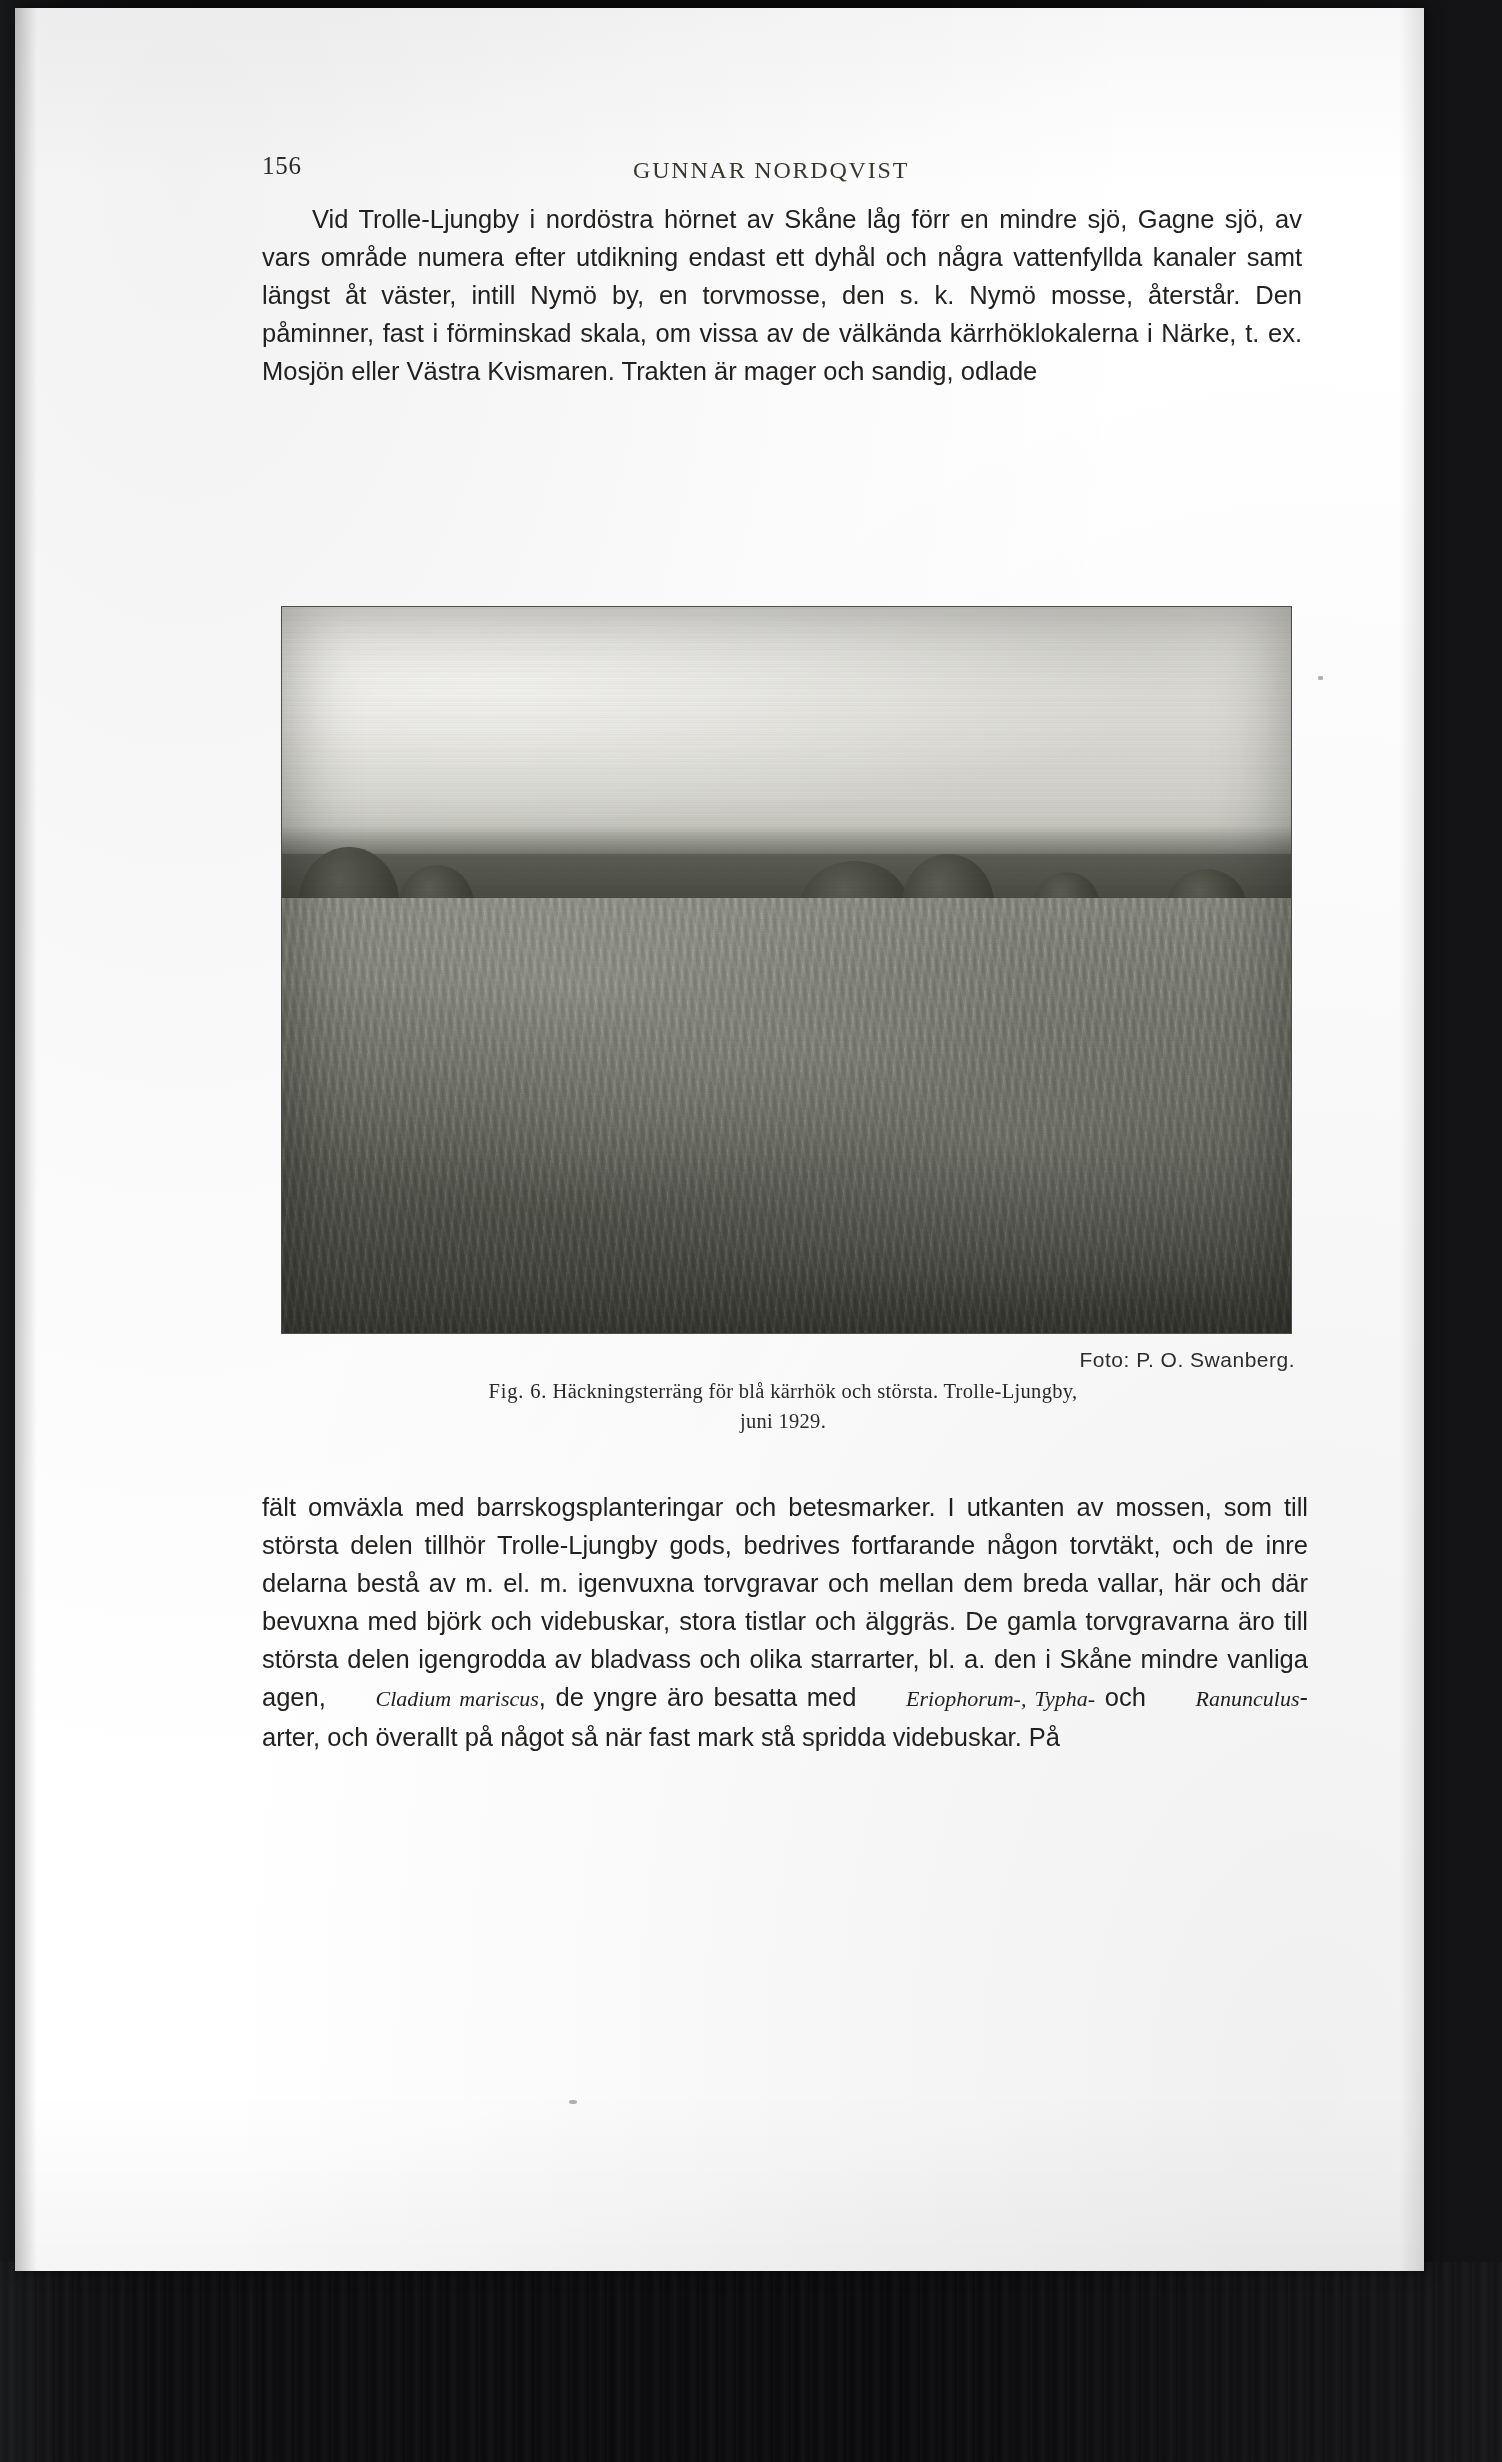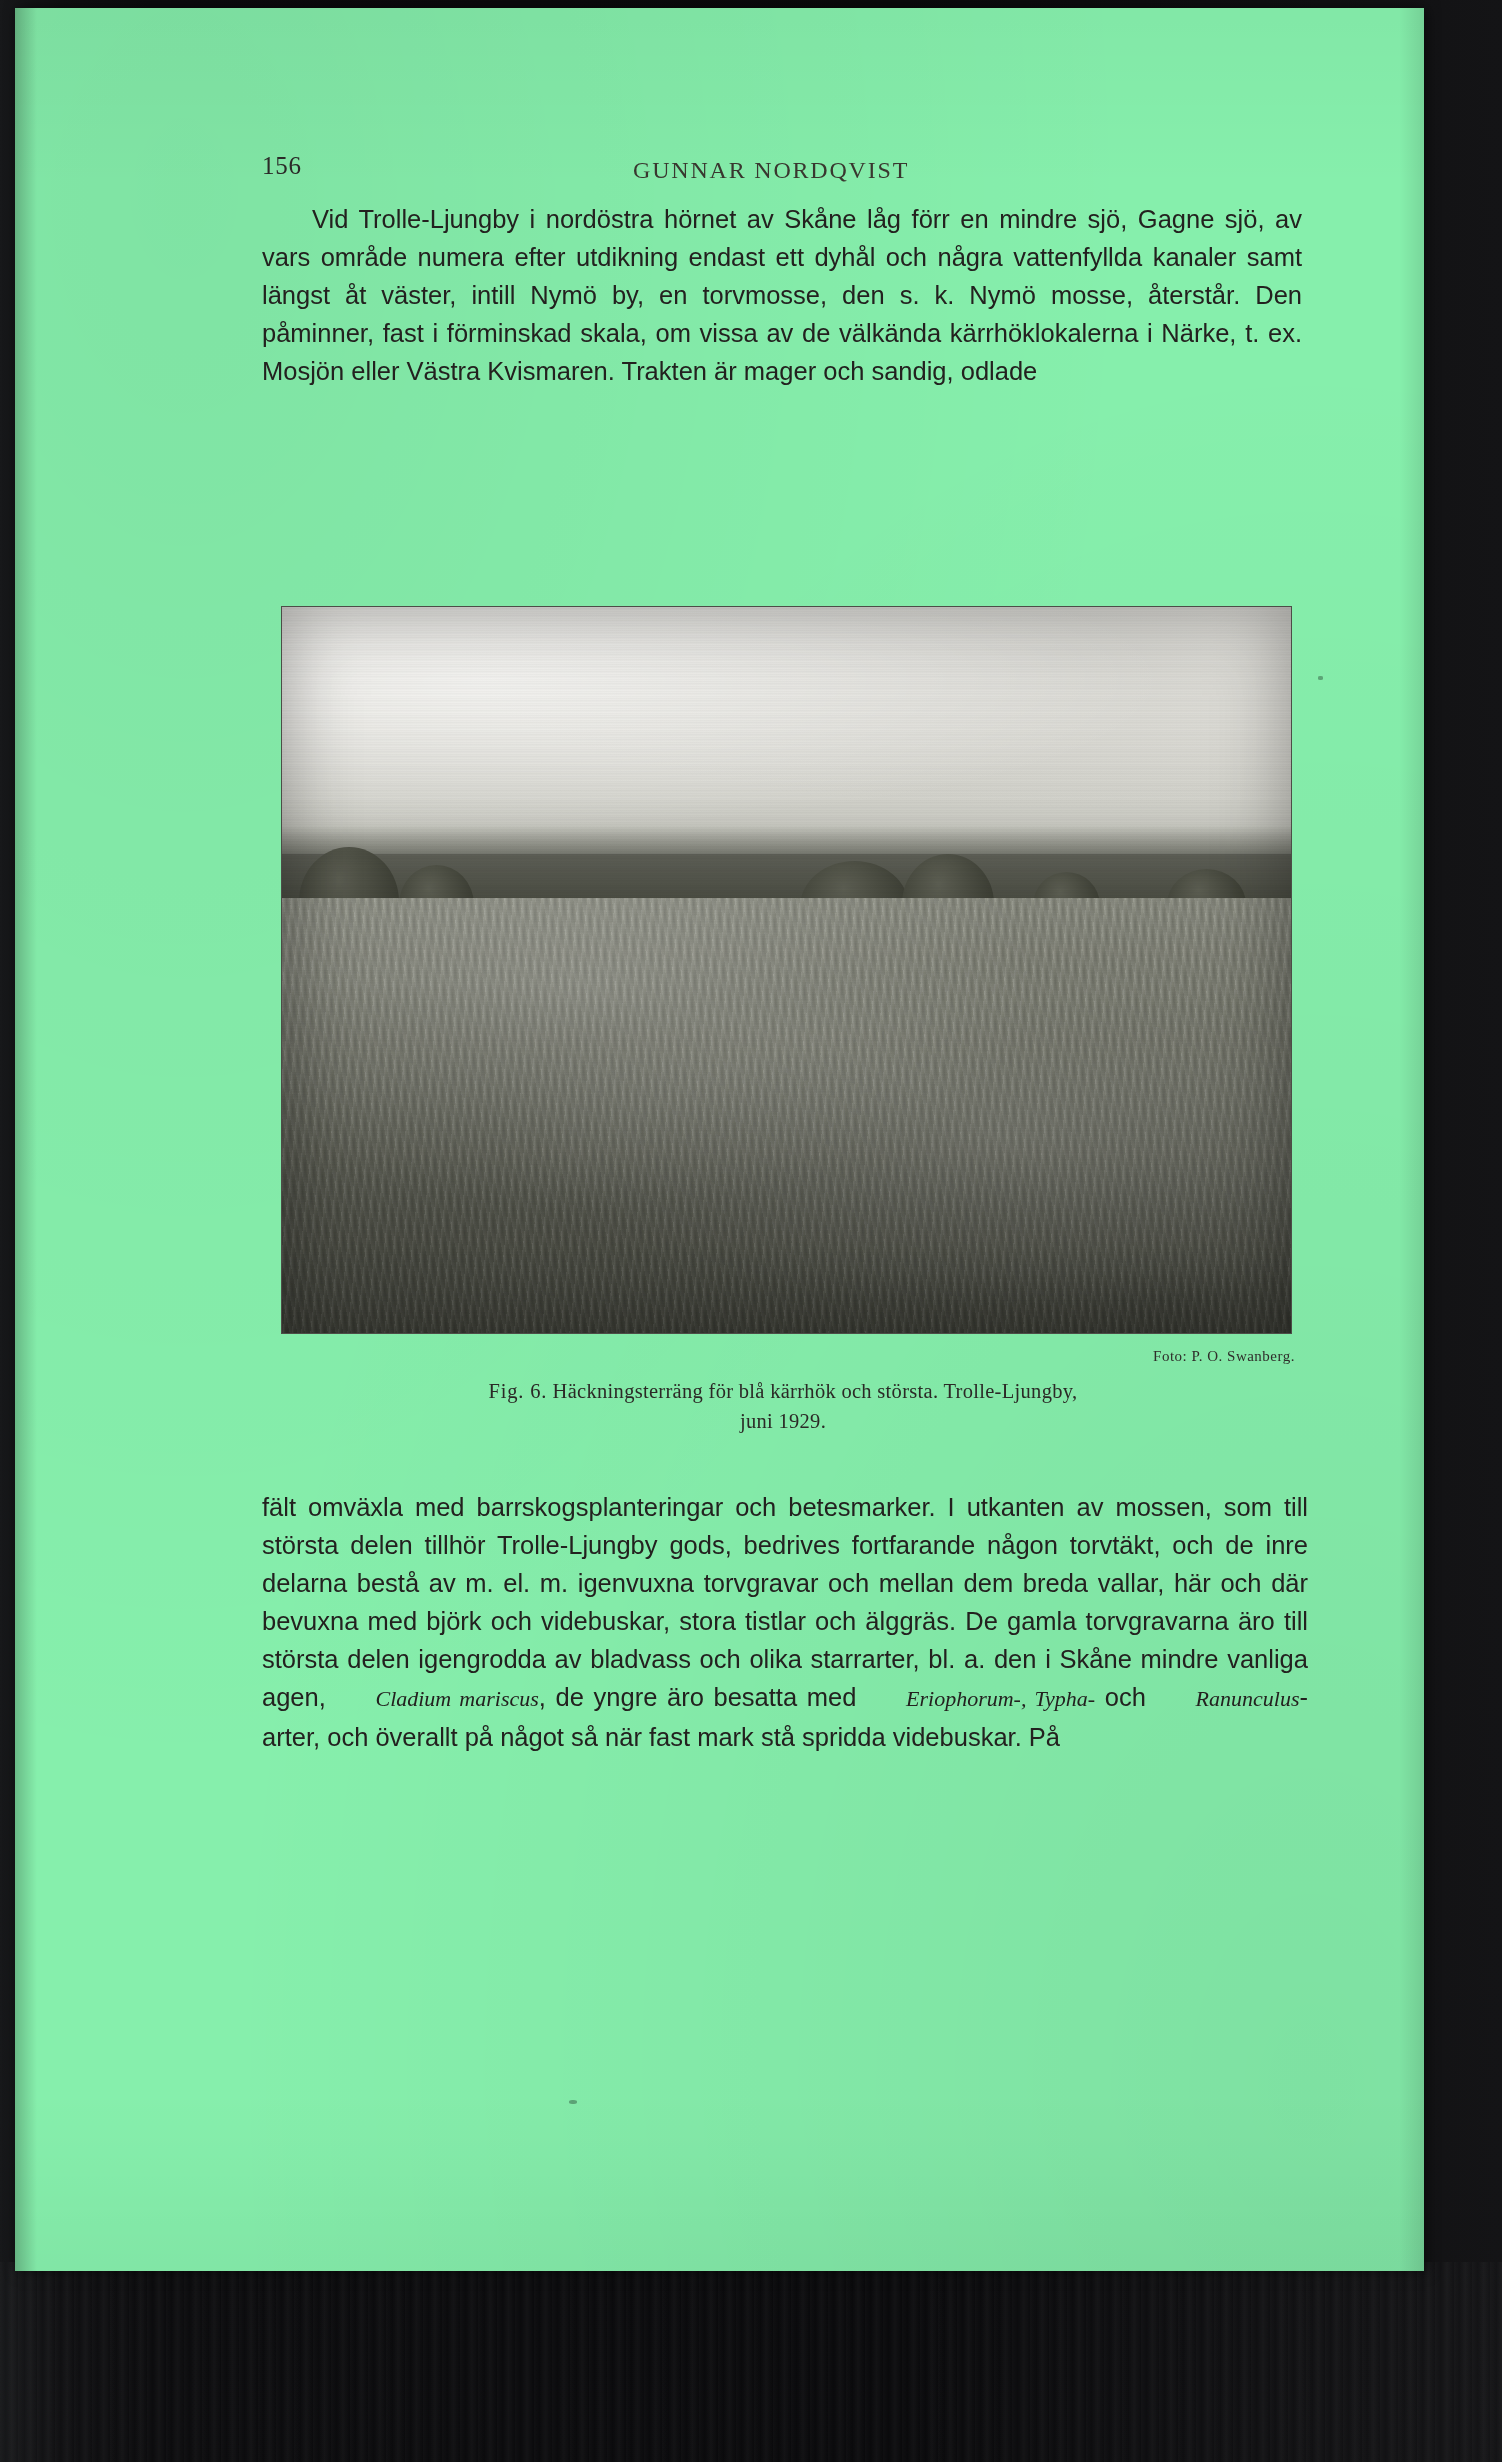--- a/index.html
+++ b/index.html
@@ -30,21 +30,21 @@
     background: repeating-linear-gradient(90deg, rgba(255,255,255,0.025) 0px, rgba(255,255,255,0.0) 5.8px, rgba(255,255,255,0.035) 11.7px, rgba(255,255,255,0.0) 18.4px);
   }
 
   
   .page {
     position: absolute;
     left: 15px;
     top: 8.3px;
     width: 1409px;
     height: 2263px;
-    background: #86efac;
+    background: #ffffff;
     box-shadow: 2.5px 0 13.4px rgba(0,0,0,0.55);
   }
   .page::before {
     content: "";
     position: absolute;
     inset: 0;
     background:
       radial-gradient(ellipse at 12% 8%, rgba(0,0,0,0.05), rgba(0,0,0,0) 55%),
       radial-gradient(ellipse at 92% 92%, rgba(0,0,0,0.06), rgba(0,0,0,0) 60%),
       linear-gradient(180deg, rgba(0,0,0,0.03), rgba(0,0,0,0) 8%, rgba(0,0,0,0) 92%, rgba(0,0,0,0.04));
@@ -193,22 +193,22 @@
     pointer-events: none;
   }
 
   
   .photo-credit {
     position: absolute;
     left: 1004px;
     top: 1340px;
     width: 276px;
     text-align: right;
-    font-family: Liberation Serif, serif;
-    font-size: 15px;
+    font-family: Liberation Sans, sans-serif;
+    font-size: 21px;
     letter-spacing: 0.5px;
     color: #2f2d2a;
   }
   .caption {
     position: absolute;
     left: 247px;
     top: 1368px;
     width: 1042px;
     text-align: center;
     font-family: "Liberation Serif", serif;

